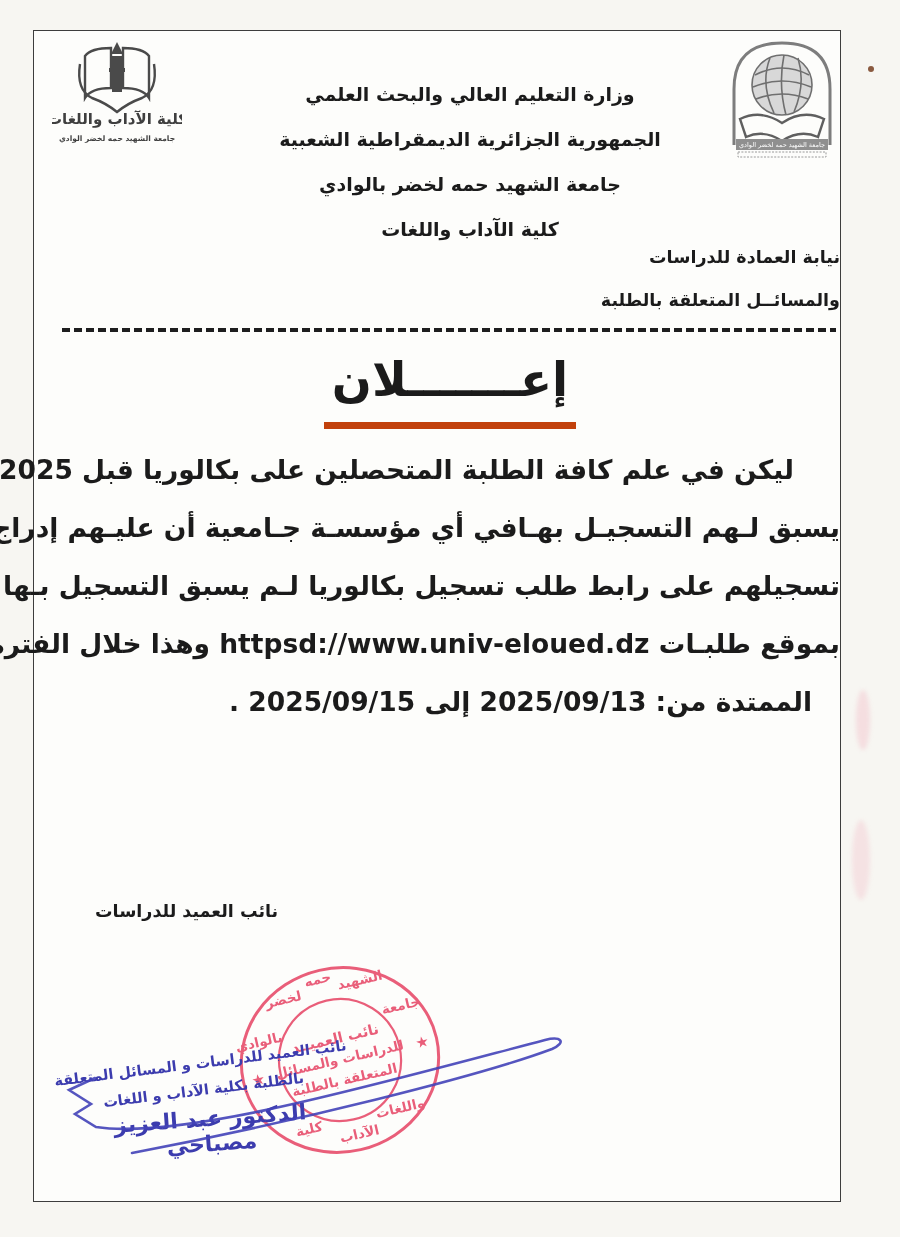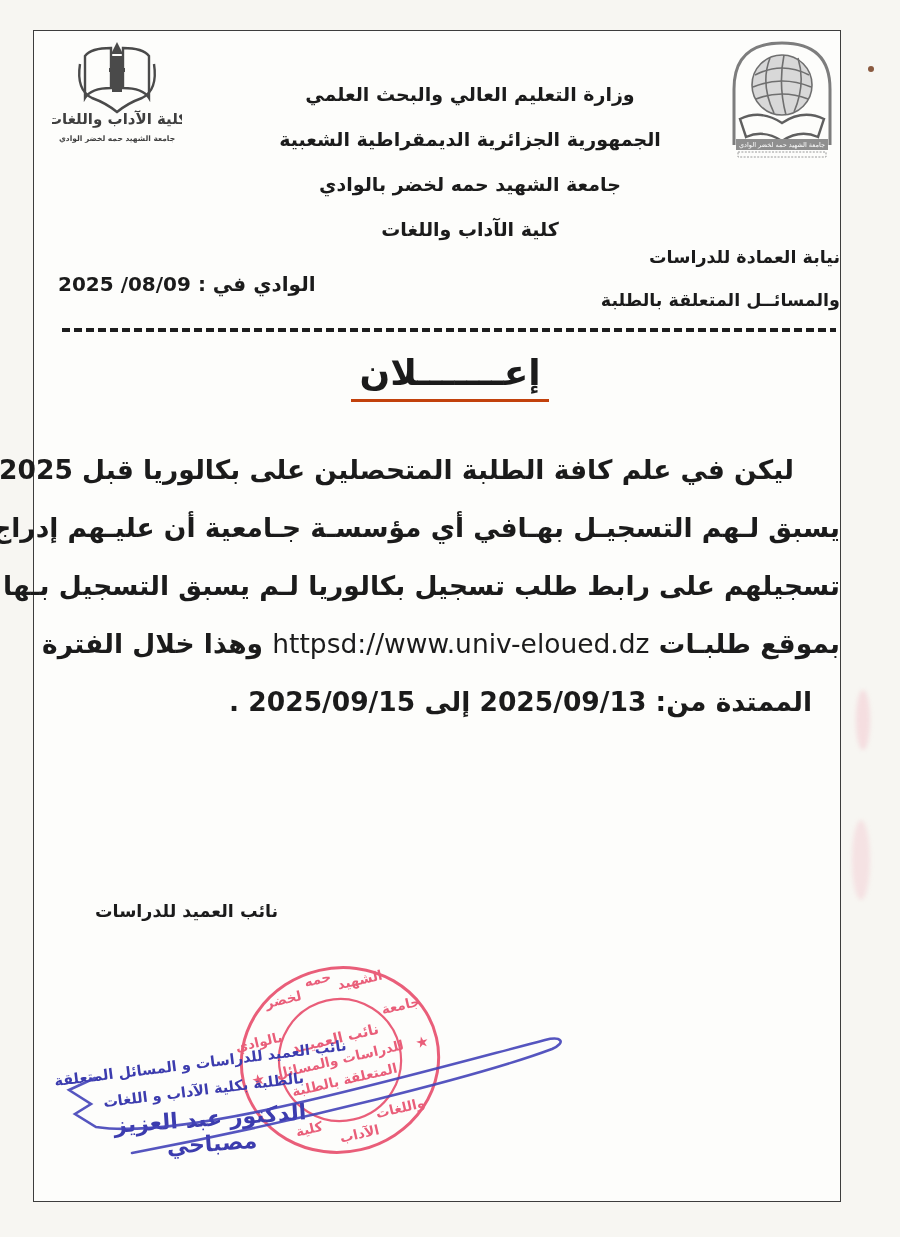--- a/index.html
+++ b/index.html
@@ -26,30 +26,30 @@
   .office{position:absolute;right:60px;top:236px;width:330px;text-align:right;direction:rtl;}
   .office div{font-weight:bold;font-size:17.5px;line-height:43px;}
   
   .dateline{position:absolute;left:58px;top:272px;width:320px;direction:rtl;text-align:left;
     font-weight:bold;font-size:20px;}
   
   .dashrule{position:absolute;left:62px;top:328px;width:774px;height:4px;
     background:repeating-linear-gradient(90deg,var(--dash,#1e1e1e) 0 8px,transparent 8px 12px);}
   
   .title-wrap{position:absolute;left:0;top:352px;width:900px;text-align:center;}
-  .title{display:inline-block;direction:rtl;font-weight:bold;font-size:36px;
-    border-bottom:3px solid #c2410c;padding:0 8px 6px;}
+  .title{display:inline-block;direction:rtl;font-weight:bold;font-size:47px;
+    border-bottom:7px solid #c2410c;padding:0 8px 15px;}
   
   .body{position:absolute;left:64px;top:441px;width:776px;direction:rtl;
     font-size:26.5px;font-weight:bold;line-height:58px;}
   .bline{text-align:justify;text-align-last:justify;white-space:nowrap;}
   .b1{padding-right:46px;}
   .b4{padding-left:24px;}
   .b5{text-align:left;text-align-last:right;padding-right:28px;}
-  .latin{font-family:"DejaVu Sans",sans-serif;font-weight:normal;direction:ltr;unicode-bidi:embed;}
+  .latin{font-family:"DejaVu Sans",sans-serif;font-weight:bold;direction:ltr;unicode-bidi:embed;}
   .num{font-family:"DejaVu Sans",sans-serif;font-weight:bold;}
   
   .sig{position:absolute;left:95px;top:888px;width:315px;text-align:left;direction:rtl;}
   .sig div{font-weight:bold;font-size:17.5px;line-height:46px;}
   
   .stamp{position:absolute;left:228px;top:963px;width:224px;height:202px;opacity:.92;}
   .stamp svg{width:100%;height:100%;overflow:visible;}
   .stamp text{fill:var(--stamp_red,#e8516f);font-weight:bold;}
   .stamp .ring{stroke:var(--stamp_red,#e8516f);fill:none;}
   
@@ -117,21 +117,20 @@
     <div class="hline">الجمهورية الجزائرية الديمقراطية الشعبية</div>
     <div class="hline">جامعة الشهيد حمه لخضر بالوادي</div>
     <div class="hline">كلية الآداب واللغات</div>
   </div>
 
   <div class="office">
     <div>نيابة العمادة للدراسات</div>
     <div>والمسائــل  المتعلقة بالطلبة</div>
   </div>
 
-  <div class="dateline">الوادي في : 08/09/ 2025</div>
 
   <div class="dashrule"></div>
 
   <div class="title-wrap">
     <span class="title">إعـــــــلان</span>
   </div>
 
   <div class="body">
     <div class="bline b1">ليكن في علم كافة الطلبة المتحصلين على بكالوريا قبل 2025 الذين لم</div>
     <div class="bline">يسبق لـهم التسجيـل بهـافي أي مؤسسـة  جـامعية أن عليـهم إدراج طلبـات</div>

